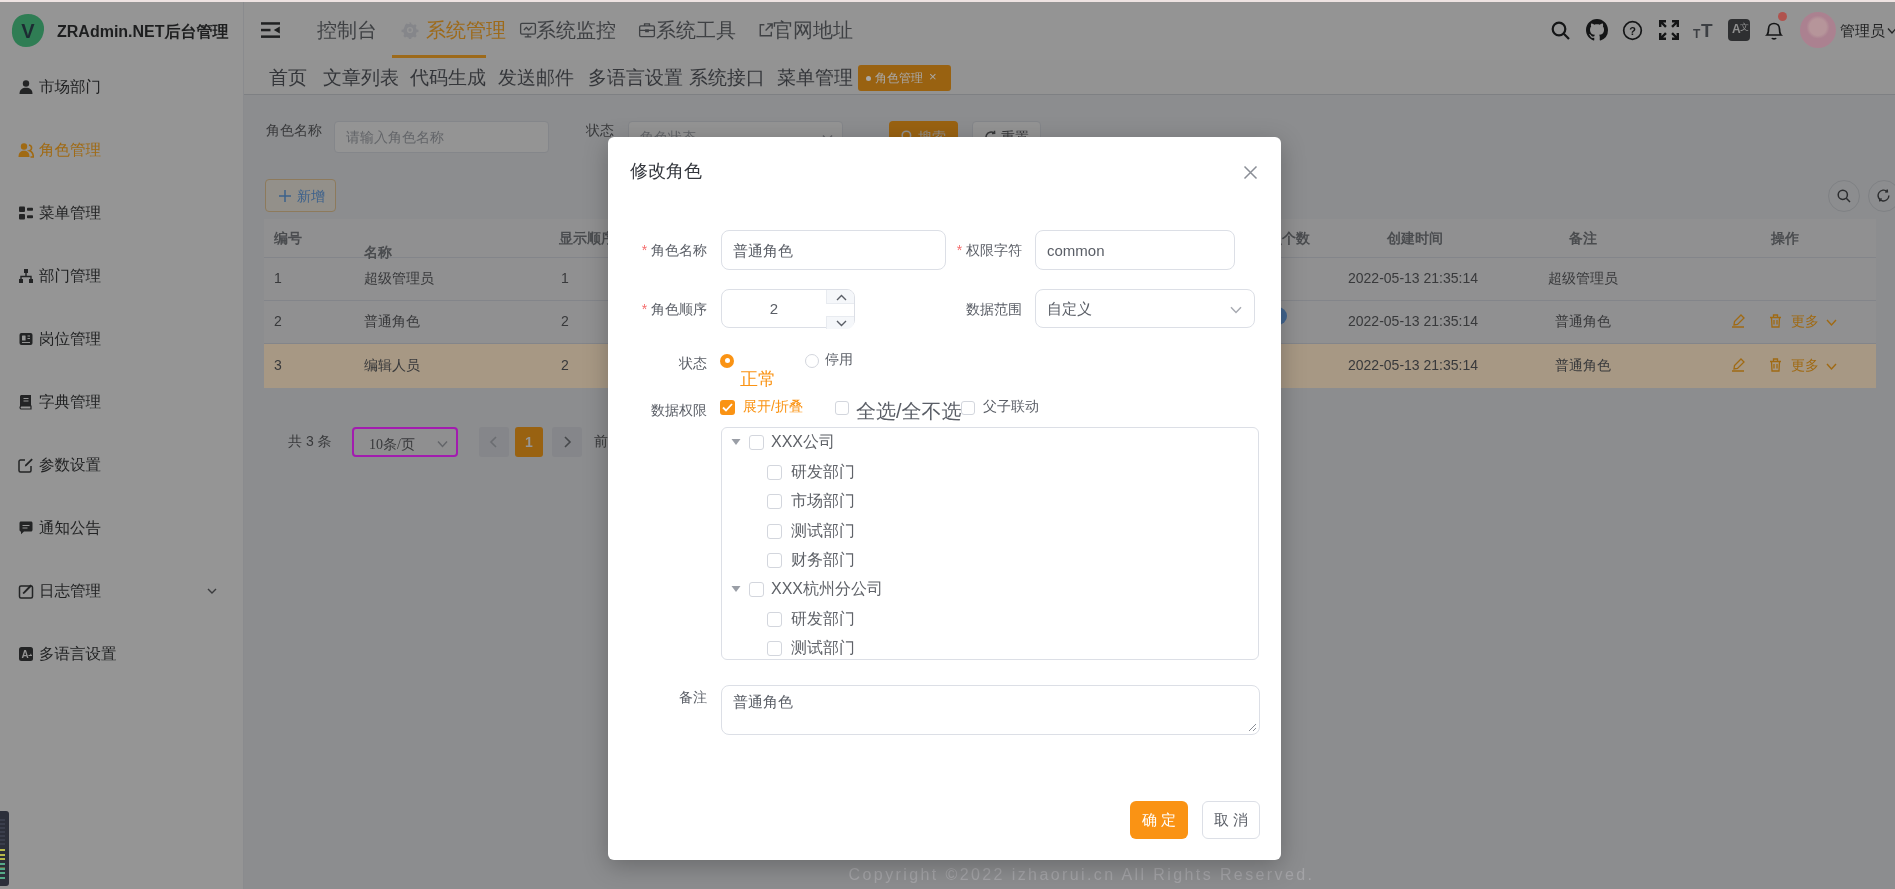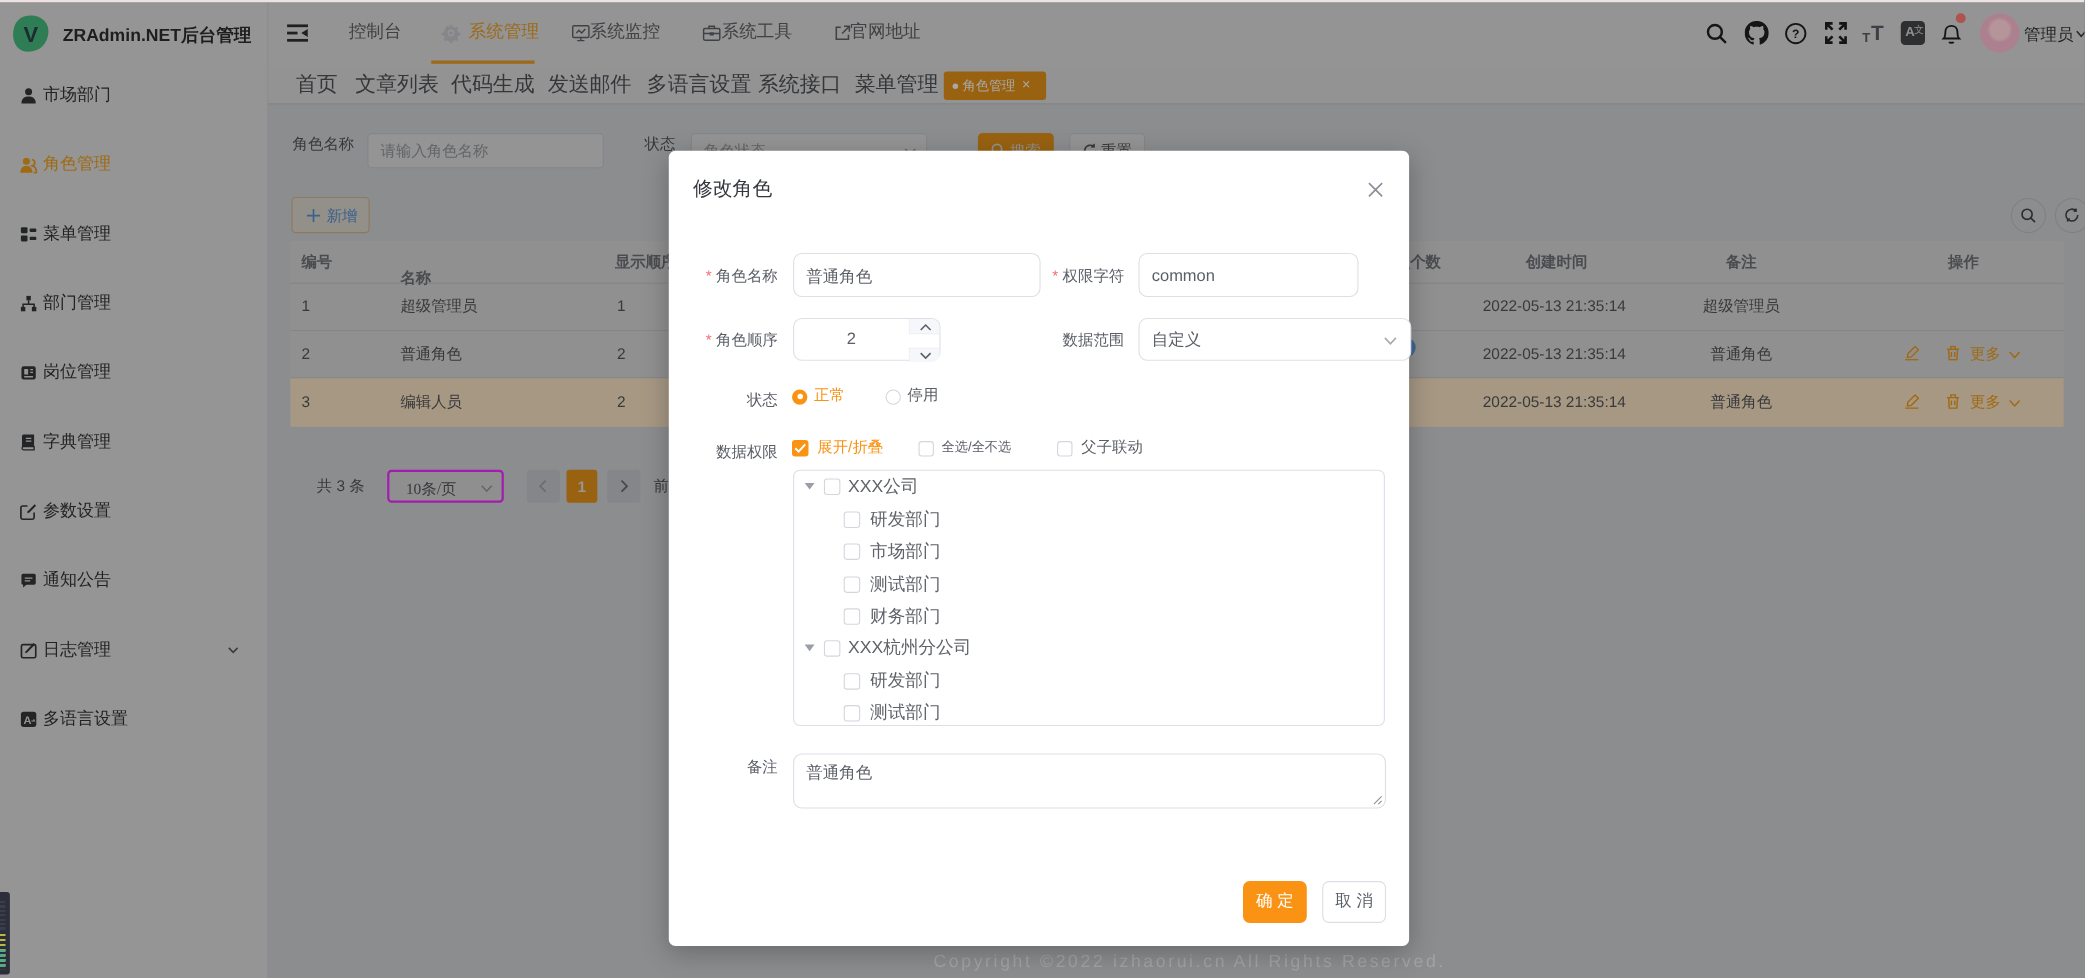--- a/index.html
+++ b/index.html
@@ -11,21 +11,21 @@
   #sidebar { left:0; top:0; width:244px; height:889px; background:#959595; border-right:1px solid #8a8b8e; }
   #topbar { left:244px; top:0; width:1651px; height:60px; background:#949494; }
   #tabbar { left:244px; top:60px; width:1651px; height:35px; background:#939393; border-bottom:1px solid #7e8083; }
   #content { left:244px; top:96px; width:1651px; height:793px; background:#8c8d8f; }
   #topstrip { left:0; top:0; width:1895px; height:2px; background:#eee3e2; z-index:60; }
   .menu-item { position:absolute; left:0; width:244px; height:63px; color:#222324; font-size:15px; }
   .menu-item .mi-icon { position:absolute; left:18px; top:50%; margin-top:-8px; width:16px; height:16px; }
   .menu-item .mi-label { position:absolute; left:39px; top:50%; margin-top:-9px; font-size:15.5px; line-height:18px; }
   .mi-act { color:#a06a13; }
   svg { display:block; }
-  .nav-item { position:absolute; top:0; height:60px; line-height:60px; color:#3f4144; font-size:16px; }
+  .nav-item { position:absolute; top:0; height:60px; line-height:60px; color:#3f4144; font-size:20px; }
   .tbicon { position:absolute; top:21px; width:18px; height:18px; }
   .tab { position:absolute; top:0; height:35px; line-height:35px; font-size:19px; color:#34363a; }
   .cell { position:absolute; font-size:14px; color:#38393b; }
   .hcell { position:absolute; font-size:14px; color:#4a4c4f; font-weight:bold; }
   .lbl { font-size:14px; color:#5a5e66; text-align:right; line-height:20px; }
   .lbl i { color:#f56c6c; font-style:normal; }
   .inp { position:absolute; background:#fff; border:1px solid #dcdfe6; border-radius:8px; }
   .itx { position:absolute; left:11px; font-size:15px; color:#5a5e66; }
   .cbx { position:absolute; width:15px; height:15px; border:1px solid #d3d6dd; border-radius:3px; background:#fff; }
   .tlb { position:absolute; font-size:16px; color:#5f6268; }
@@ -353,44 +353,44 @@
           <path d="M1 6 L5.5 1.5 L10 6" fill="none" stroke="#5a5e66" stroke-width="1.4"></path>
         </svg>
       </div>
     <div class="abs" style="left:104px;top:25.5px;width:28px;height:13.5px;background:#f5f7fa;border-left:1px solid #e8ebf0;border-top:1px solid #e8ebf0;border-radius:0 0 7px 0;">
         <svg style="position:absolute;left:9px;top:3px" width="11" height="7" viewBox="0 0 11 7">
           <path d="M1 1 L5.5 5.5 L10 1" fill="none" stroke="#5a5e66" stroke-width="1.4"></path>
         </svg>
       </div>
   </div>
   <div class="abs lbl" style="left:300px;top:162px;width:114px;">数据范围</div>
-  <div class="inp" style="left:427px;top:152px;width:248px;height:39px;">
+  <div class="inp" style="left:427px;top:152px;width:220px;height:39px;">
       <span class="itx" style="top:10px;">自定义</span>
     <svg style="position:absolute;right:12px;top:16px" width="12" height="8" viewBox="0 0 12 8">
         <path d="M1 1.2 L6 6.5 L11 1.2" fill="none" stroke="#a8abb2" stroke-width="1.5"></path>
       </svg>
   </div>
 
   <div class="abs lbl" style="left:0;top:216px;width:99px;">状态</div>
   <div class="abs" style="left:112px;top:216.5px;width:14px;height:14px;border-radius:50%;background:#fa9314;">
       <span style="position:absolute;left:4.5px;top:4.5px;width:5px;height:5px;border-radius:50%;background:#fff;"></span>
     </div>
-  <div class="abs" style="left:132px;top:214px;font-size:14px;color:#fa9314;">正常</div>
+  <div class="abs" style="left:132px;top:230px;font-size:18px;color:#fa9314;">正常</div>
   <div class="abs" style="left:197px;top:216.5px;width:14px;height:14px;border-radius:50%;border:1px solid #d3d6dd;background:#fff;"></div>
   <div class="abs" style="left:217px;top:214px;font-size:14px;color:#5a5e66;">停用</div>
 
   <div class="abs lbl" style="left:0;top:263px;width:99px;">数据权限</div>
   <div class="abs" style="left:112px;top:263px;width:15px;height:15px;border-radius:3px;background:#fa9314;">
       <svg style="position:absolute;left:2px;top:3px" width="11" height="9" viewBox="0 0 11 9">
         <path d="M1 4.5 L4 7.5 L10 1" fill="none" stroke="#fff" stroke-width="1.8"></path>
       </svg>
     </div>
   <div class="abs" style="left:135px;top:261px;font-size:14px;color:#fa9314;">展开/折叠</div>
   <div class="abs" style="left:227px;top:264px;width:14px;height:14px;border-radius:3px;border:1px solid #d3d6dd;background:#fff;"></div>
-  <div class="abs" style="left:248px;top:261px;font-size:12px;color:#5a5e66;">全选/全不选</div>
+  <div class="abs" style="left:248px;top:261px;font-size:20px;color:#5a5e66;">全选/全不选</div>
   <div class="abs" style="left:353px;top:264px;width:14px;height:14px;border-radius:3px;border:1px solid #d3d6dd;background:#fff;"></div>
   <div class="abs" style="left:375px;top:261px;font-size:14px;color:#5a5e66;">父子联动</div>
 
   <div class="abs" style="left:113px;top:290px;width:538px;height:233px;border:1px solid #dcdfe6;border-radius:6px;">
     <svg class="abs" style="left:9px;top:10px" width="10" height="8" viewBox="0 0 10 8">
         <path d="M0.5 1 L9.5 1 L5 7 Z" fill="#9a9ea6"></path>
       </svg>
     <div class="cbx" style="left:27px;top:7px;"></div>
     <div class="tlb" style="left:49px;top:4px;">XXX公司</div>
     <div class="cbx" style="left:45px;top:37px;"></div>

